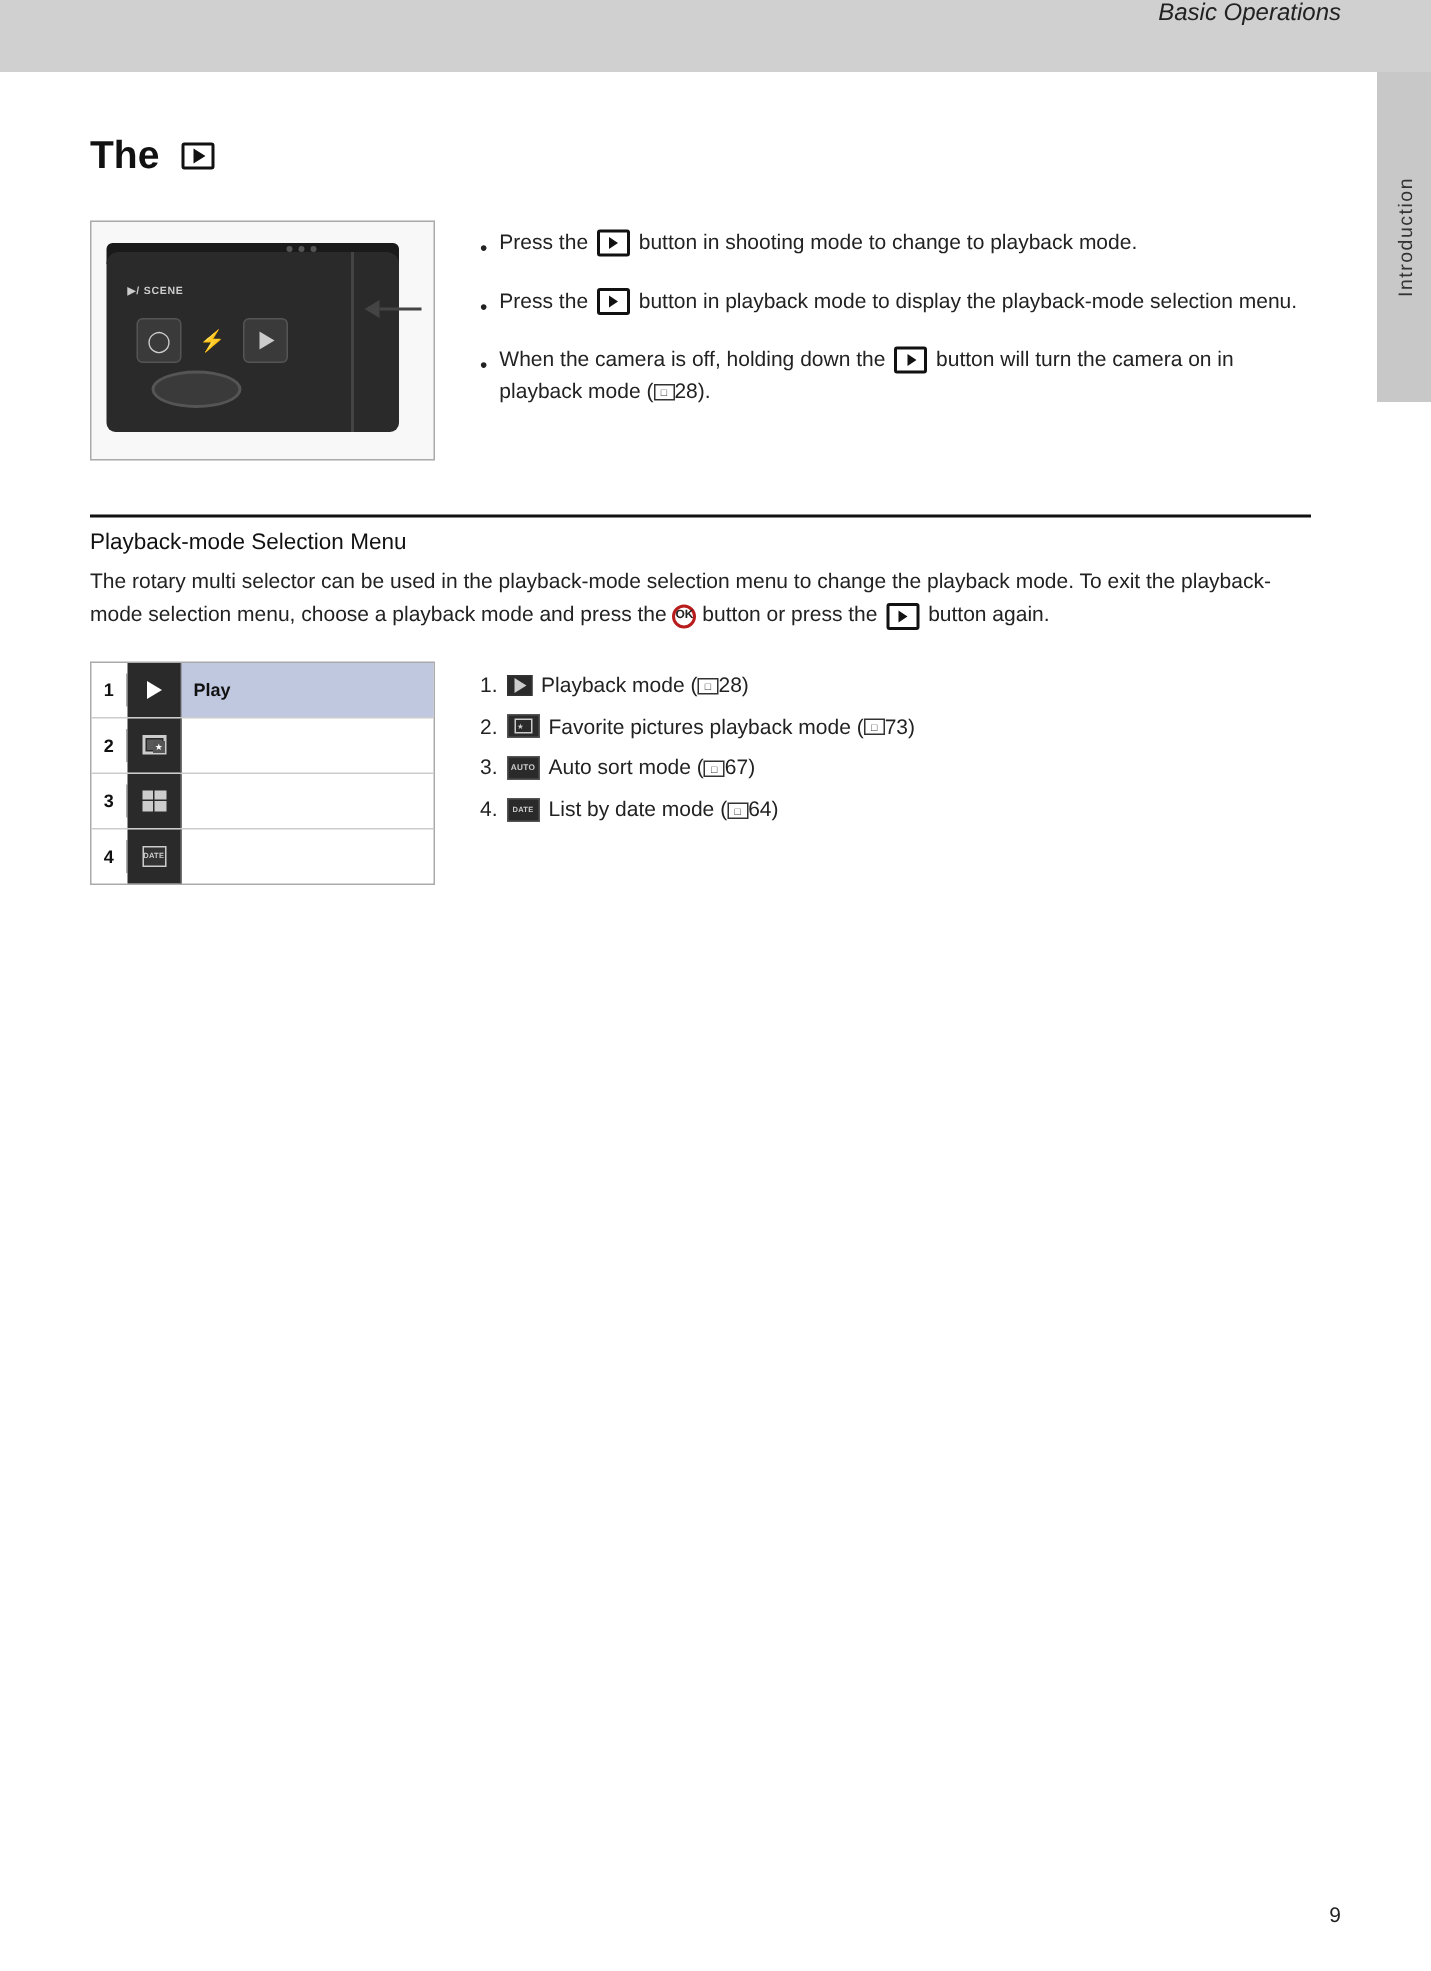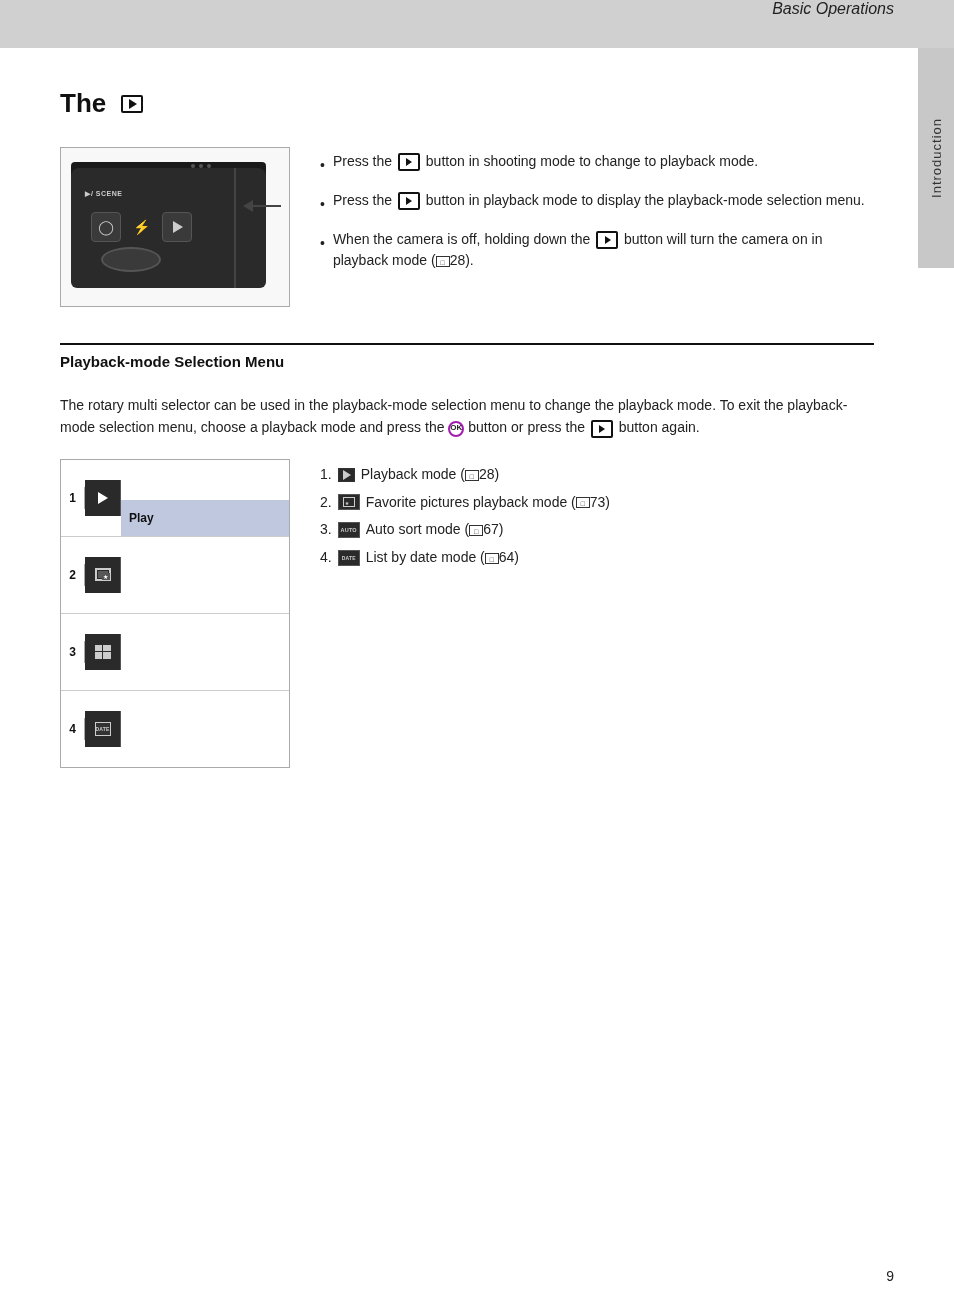--- a/index.html
+++ b/index.html
@@ -231,23 +231,23 @@
     
     .section-divider {
       height: 2px;
       background: #111;
       width: 100%;
       margin-bottom: 8px;
     }
     
     .playback-section-title {
       font-size: 15px;
-      font-weight: bold;
+      font-weight: normal;
       color: #111;
-      margin-bottom: 24px;
+      margin-bottom: 6px;
     }
     .playback-description {
       font-size: 14px;
       line-height: 1.6;
       color: #222;
       margin-bottom: 20px;
     }
     
     .menu-section {
       display: flex;
@@ -288,21 +288,20 @@
       border-right: 1px solid #555;
     }
     .menu-content-cell {
       flex: 1;
       padding: 4px 8px;
       font-size: 12px;
       color: #111;
       min-height: 36px;
       display: flex;
       align-items: center;
-      margin-top: 40px;
     }
     .menu-content-cell.highlighted {
       background: #c0c8e0;
       font-weight: bold;
     }
     
     .icon-play {
       width: 0;
       height: 0;
       border-top: 6px solid transparent;
@@ -407,21 +406,21 @@
       top: 1px;
       left: 1px;
     }
     
     .ok-circle {
       display: inline-flex;
       align-items: center;
       justify-content: center;
       width: 16px;
       height: 16px;
-      border: 2px solid #a21caf;
+      border: 2px solid #b91c1c;
       border-radius: 50%;
       font-size: 8px;
       font-weight: bold;
       color: #222;
       vertical-align: middle;
     }
     .book-icon {
       display: inline-block;
       width: 14px;
       height: 11px;

